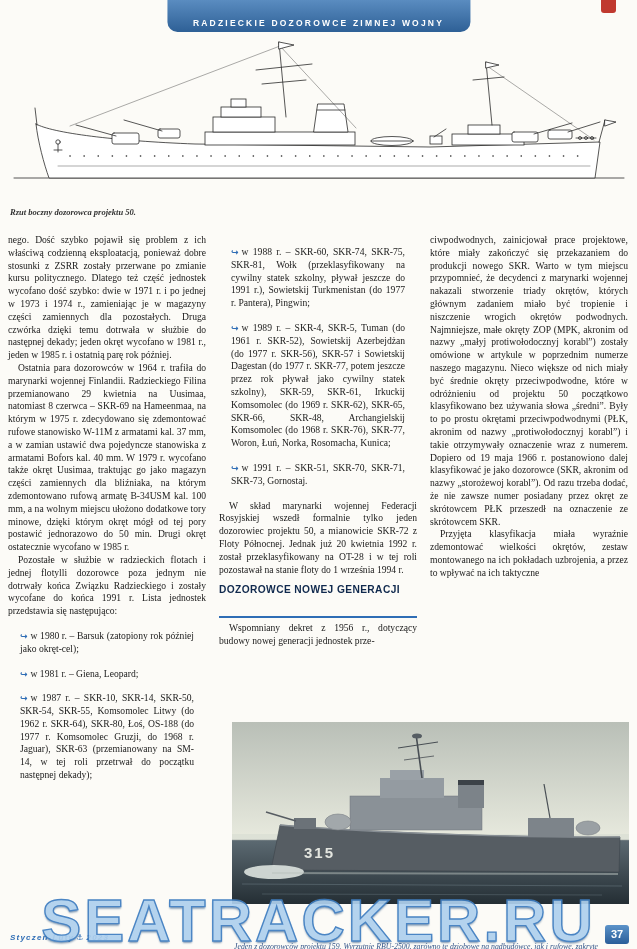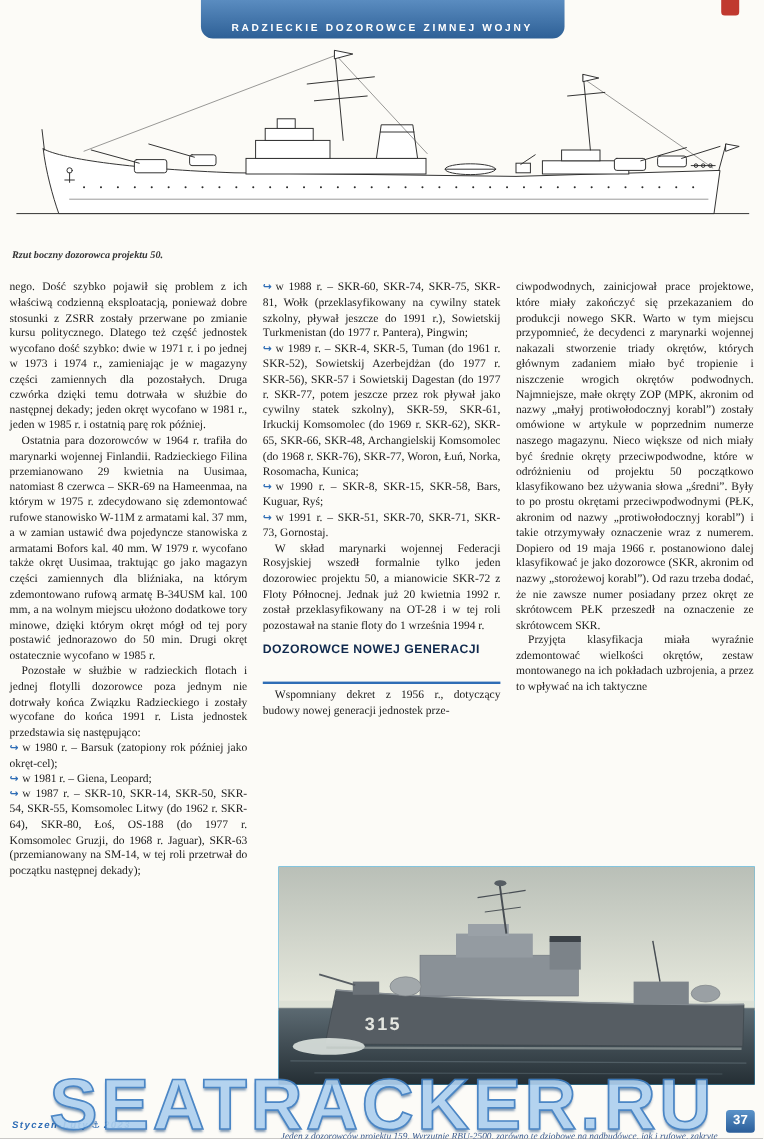--- a/index.html
+++ b/index.html
@@ -29,21 +29,21 @@
   
   .columns {
     position:absolute; top:234px; left:8px; width:621px;
     display:flex; gap:13px; z-index:1;
   }
   .col {
     width:198px; font-size:9.6px; line-height:12.8px; text-align:justify;
   }
   .para { margin:0; text-indent:10px; }
   .para.noindent { text-indent:0; }
-  .li { margin:0; }
+  .li { margin:12px; }
   .li .marker {
     color:#2f6db5; font-family:"DejaVu Sans", sans-serif;
     font-weight:bold; font-size:9px; padding-right:3px;
   }
   .col-heading {
     font-family:"Liberation Sans", sans-serif; font-weight:bold;
     font-size:10.2px; letter-spacing:.4px; color:#10294d;
     border-bottom:2px solid #2f6db5; padding:6px 0 19px; margin:2px 0 4px;
   }
   
@@ -143,21 +143,20 @@
         <p class="para noindent">nego. Dość szybko pojawił się problem z ich właściwą codzienną eksploatacją, ponieważ dobre stosunki z ZSRR zostały przerwane po zmianie kursu politycznego. Dlatego też część jednostek wycofano dość szybko: dwie w 1971 r. i po jednej w 1973 i 1974 r., zamieniając je w magazyny części zamiennych dla pozostałych. Druga czwórka dzięki temu dotrwała w służbie do następnej dekady; jeden okręt wycofano w 1981 r., jeden w 1985 r. i ostatnią parę rok później.</p>
         <p class="para">Ostatnia para dozorowców w 1964 r. trafiła do marynarki wojennej Finlandii. Radzieckiego Filina przemianowano 29 kwietnia na Uusimaa, natomiast 8 czerwca – SKR-69 na Hameenmaa, na którym w 1975 r. zdecydowano się zdemontować rufowe stanowisko W-11M z armatami kal. 37 mm, a w zamian ustawić dwa pojedyncze stanowiska z armatami Bofors kal. 40 mm. W 1979 r. wycofano także okręt Uusimaa, traktując go jako magazyn części zamiennych dla bliźniaka, na którym zdemontowano rufową armatę B-34USM kal. 100 mm, a na wolnym miejscu ułożono dodatkowe tory minowe, dzięki którym okręt mógł od tej pory postawić jednorazowo do 50 min. Drugi okręt ostatecznie wycofano w 1985 r.</p>
         <p class="para">Pozostałe w służbie w radzieckich flotach i jednej flotylli dozorowce poza jednym nie dotrwały końca Związku Radzieckiego i zostały wycofane do końca 1991 r. Lista jednostek przedstawia się następująco:</p>
         <div class="li"><span class="marker">↪</span><span>w 1980 r. – Barsuk (zatopiony rok później jako okręt-cel);</span></div>
         <div class="li"><span class="marker">↪</span><span>w 1981 r. – Giena, Leopard;</span></div>
         <div class="li"><span class="marker">↪</span><span>w 1987 r. – SKR-10, SKR-14, SKR-50, SKR-54, SKR-55, Komsomolec Litwy (do 1962 r. SKR-64), SKR-80, Łoś, OS-188 (do 1977 r. Komsomolec Gruzji, do 1968 r. Jaguar), SKR-63 (przemianowany na SM-14, w tej roli przetrwał do początku następnej dekady);</span></div>
       </div>
     <div class="col">
         <div class="li"><span class="marker">↪</span><span>w 1988 r. – SKR-60, SKR-74, SKR-75, SKR-81, Wołk (przeklasyfikowany na cywilny statek szkolny, pływał jeszcze do 1991 r.), Sowietskij Turkmenistan (do 1977 r. Pantera), Pingwin;</span></div>
         <div class="li"><span class="marker">↪</span><span>w 1989 r. – SKR-4, SKR-5, Tuman (do 1961 r. SKR-52), Sowietskij Azerbejdżan (do 1977 r. SKR-56), SKR-57 i Sowietskij Dagestan (do 1977 r. SKR-77, potem jeszcze przez rok pływał jako cywilny statek szkolny), SKR-59, SKR-61, Irkuckij Komsomolec (do 1969 r. SKR-62), SKR-65, SKR-66, SKR-48, Archangielskij Komsomolec (do 1968 r. SKR-76), SKR-77, Woron, Łuń, Norka, Rosomacha, Kunica;</span></div>
-        <div class="li"><span class="marker">↪</span><span>w 1990 r. – SKR-8, SKR-15, SKR-58, Bars, Kuguar, Ryś;</span></div>
         <div class="li"><span class="marker">↪</span><span>w 1991 r. – SKR-51, SKR-70, SKR-71, SKR-73, Gornostaj.</span></div>
         <p class="para">W skład marynarki wojennej Federacji Rosyjskiej wszedł formalnie tylko jeden dozorowiec projektu 50, a mianowicie SKR-72 z Floty Północnej. Jednak już 20 kwietnia 1992 r. został przeklasyfikowany na OT-28 i w tej roli pozostawał na stanie floty do 1 września 1994 r.</p>
         <div class="col-heading">DOZOROWCE NOWEJ GENERACJI</div>
         <p class="para">Wspomniany dekret z 1956 r., dotyczący budowy nowej generacji jednostek prze-</p>
       </div>
     <div class="col">
         <p class="para noindent">ciwpodwodnych, zainicjował prace projektowe, które miały zakończyć się przekazaniem do produkcji nowego SKR. Warto w tym miejscu przypomnieć, że decydenci z marynarki wojennej nakazali stworzenie triady okrętów, których głównym zadaniem miało być tropienie i niszczenie wrogich okrętów podwodnych. Najmniejsze, małe okręty ZOP (MPK, akronim od nazwy „małyj protiwołodocznyj korabl”) zostały omówione w artykule w poprzednim numerze naszego magazynu. Nieco większe od nich miały być średnie okręty przeciwpodwodne, które w odróżnieniu od projektu 50 początkowo klasyfikowano bez używania słowa „średni”. Były to po prostu okrętami przeciwpodwodnymi (PŁK, akronim od nazwy „protiwołodocznyj korabl”) i takie otrzymywały oznaczenie wraz z numerem. Dopiero od 19 maja 1966 r. postanowiono dalej klasyfikować je jako dozorowce (SKR, akronim od nazwy „storożewoj korabl”). Od razu trzeba dodać, że nie zawsze numer posiadany przez okręt ze skrótowcem PŁK przeszedł na oznaczenie ze skrótowcem SKR.</p>
         <p class="para">Przyjęta klasyfikacja miała wyraźnie zdemontować wielkości okrętów, zestaw montowanego na ich pokładach uzbrojenia, a przez to wpływać na ich taktyczne</p>
       </div>
   </div>

